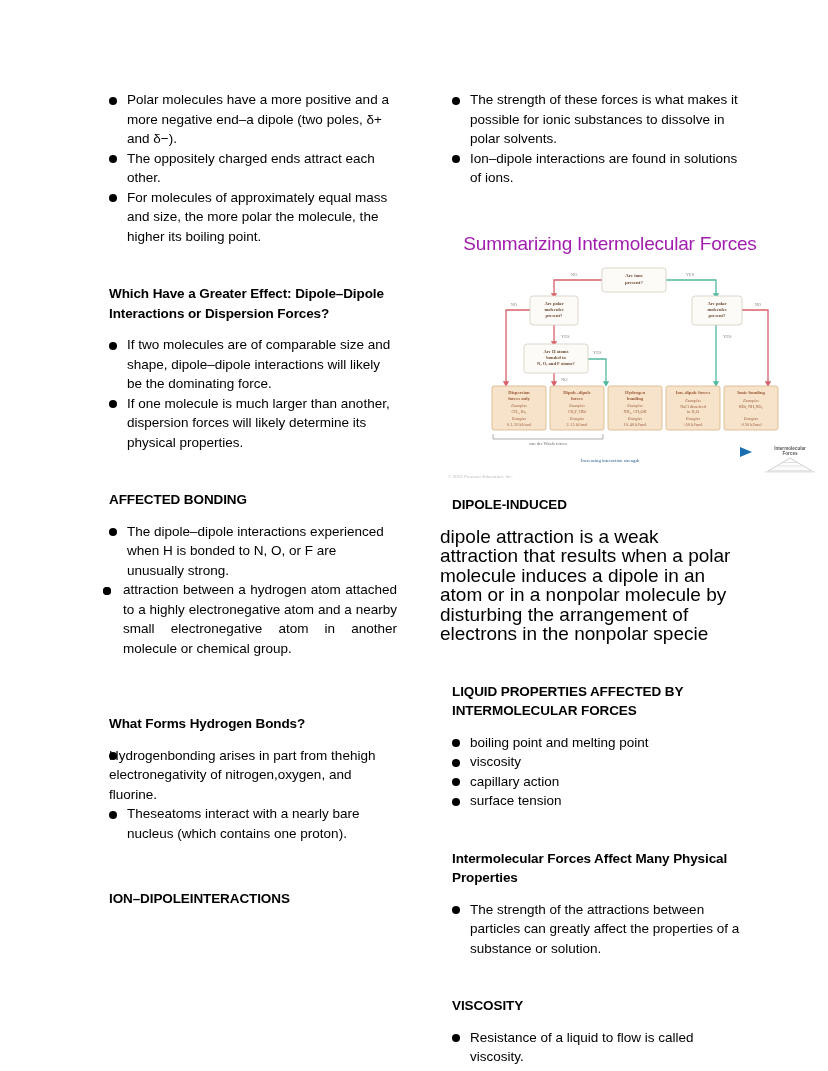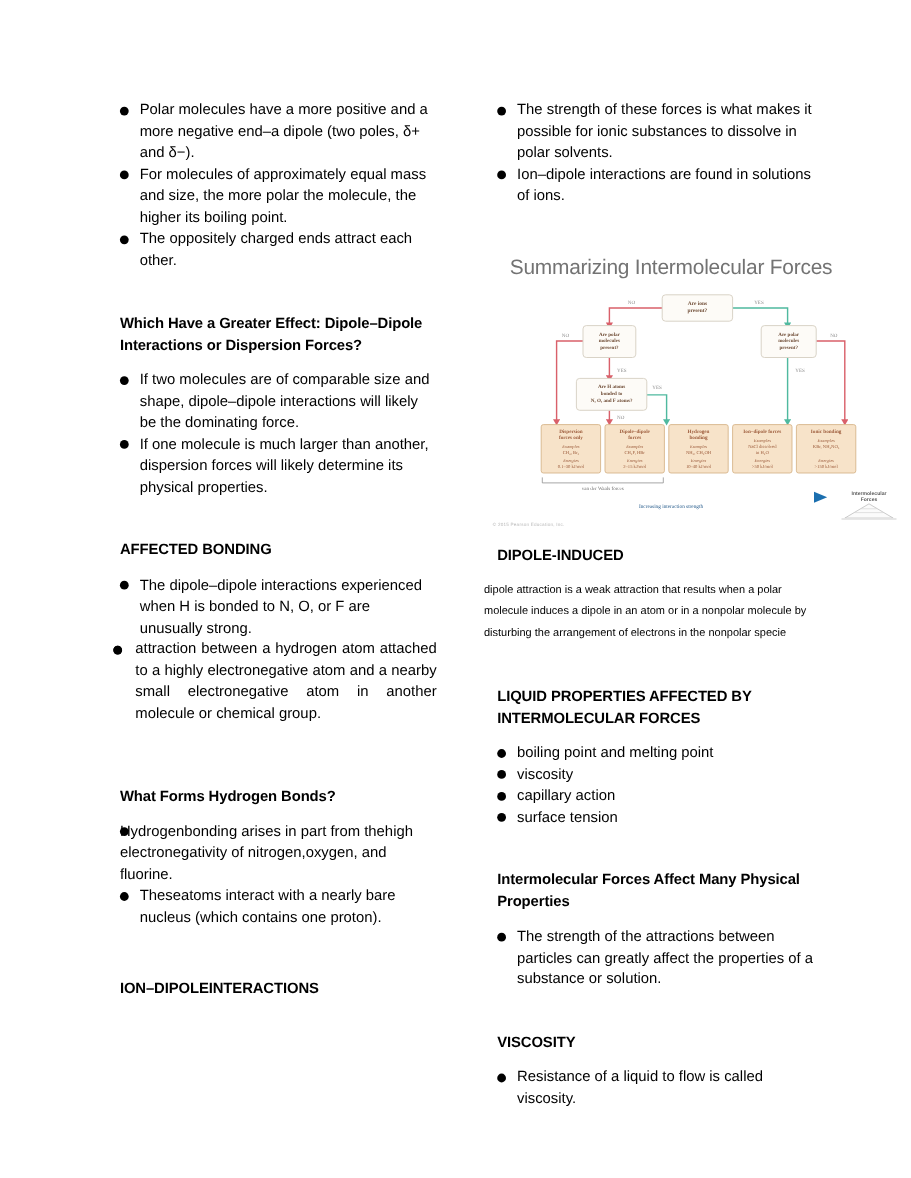--- a/index.html
+++ b/index.html
@@ -28,21 +28,21 @@
 
   
   .h-bold {
     font-size: 13.5px;
     font-weight: bold;
     line-height: 19.5px;
     letter-spacing: -0.1px;
     margin: 12px;
   }
   .para {
-    font-size: 10px;
+    font-size: 19px;
     line-height: 19.5px;
     margin: 0;
   }
   .para-just {
     text-align: justify;
     text-align-last: left;
   }
 
   
   ul.blist {
@@ -73,21 +73,21 @@
 
   .sp-sm { height: 10px; }
   .sp-lg { height: 26px; }
   .sp-xl { height: 34px; }
 
   
   #figure-block { position: absolute; left: 440px; top: 232px; width: 340px; }
   #figure-title {
     font-size: 19px;
     line-height: 24px;
-    color: #737373;
+    color: #a21caf;
     margin: 0 0 10px 0;
     text-align: center;
     letter-spacing: -0.2px;
   }
   #flowchart {
     position: relative;
     width: 300px;
     height: 200px;
     left: 50px;
   }
@@ -119,22 +119,22 @@
 </style>
 </head>
 <body>
 
 <div id="page">
 
   <div class="col" id="col-left">
 
     <ul class="blist">
       <li><span class="bullet"></span><span>Polar molecules have a more positive and a more negative end–a dipole (two poles, δ+ and δ−).</span></li>
+      <li><span class="bullet"></span><span>The oppositely charged ends attract each other.</span></li>
       <li><span class="bullet"></span><span>For molecules of approximately equal mass and size, the more polar the molecule, the higher its boiling point.</span></li>
-      <li><span class="bullet"></span><span>The oppositely charged ends attract each other.</span></li>
     </ul>
 
     <div class="sp-lg"></div>
 
     <p class="h-bold">Which Have a Greater Effect: Dipole–Dipole Interactions or Dispersion Forces?</p>
 
     <ul class="blist">
       <li><span class="bullet"></span><span>If two molecules are of comparable size and shape, dipole–dipole interactions will likely be the dominating force.</span></li>
       <li><span class="bullet"></span><span>If one molecule is much larger than another, dispersion forces will likely determine its physical properties.</span></li>
     </ul>

